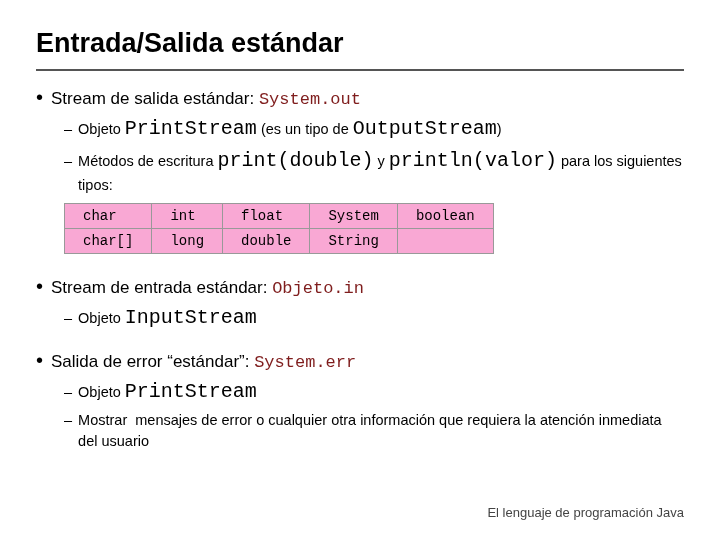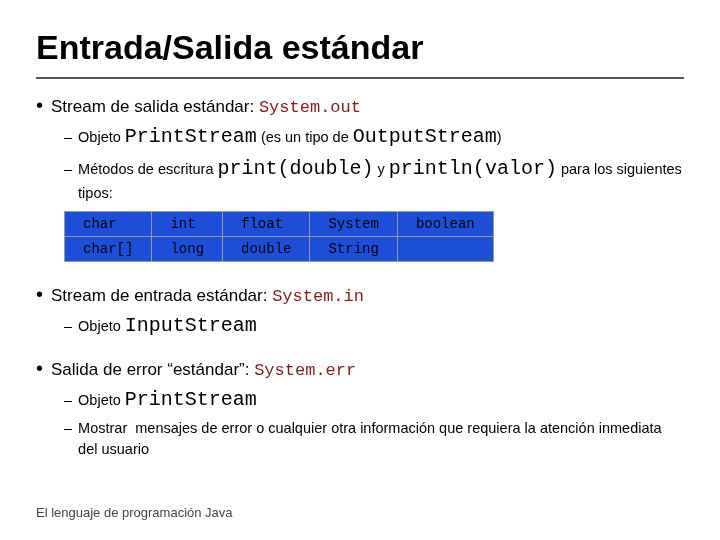--- a/index.html
+++ b/index.html
@@ -16,21 +16,21 @@
 
     .slide {
       width: 720px;
       height: 540px;
       padding: 28px 36px 20px 36px;
       display: flex;
       flex-direction: column;
     }
 
     .title {
-      font-size: 34px;
+      font-size: 27px;
       font-weight: bold;
       color: #000000;
       padding-bottom: 10px;
       border-bottom: 2px solid #555555;
       margin-bottom: 16px;
     }
 
     .content {
       flex: 1;
       display: flex;
@@ -99,25 +99,25 @@
     table.type-table {
       border-collapse: collapse;
       font-family: 'Courier New', Courier, monospace;
       font-size: 14px;
     }
 
     table.type-table td {
       border: 1px solid #999999;
       padding: 4px 18px;
       text-align: left;
-      background: #1d4ed8;
+      background: #f9a8d4;
     }
 
     .footer {
-      text-align: left;
+      text-align: right;
       font-size: 13px;
       color: #444444;
       margin-top: auto;
       padding-top: 8px;
     }
   </style>
 </head>
 <body>
 
 <div class="slide">
@@ -163,21 +163,21 @@
             </tr>
           </tbody>
         </table>
       </div>
     </div>
 
     <div class="bullet-section">
       <div class="bullet-main">
         <span class="bullet-dot">•</span>
         <span class="bullet-main-text">
-          Stream de entrada estándar: <span class="red-mono">System.in</span>
+          Stream de entrada estándar: <span class="red-mono">Objeto.in</span>
         </span>
       </div>
       <div class="sub-bullet">
         <span class="dash">–</span>
         <span class="sub-bullet-text">
           Objeto <span class="mono">InputStream</span>
         </span>
       </div>
     </div>
 

